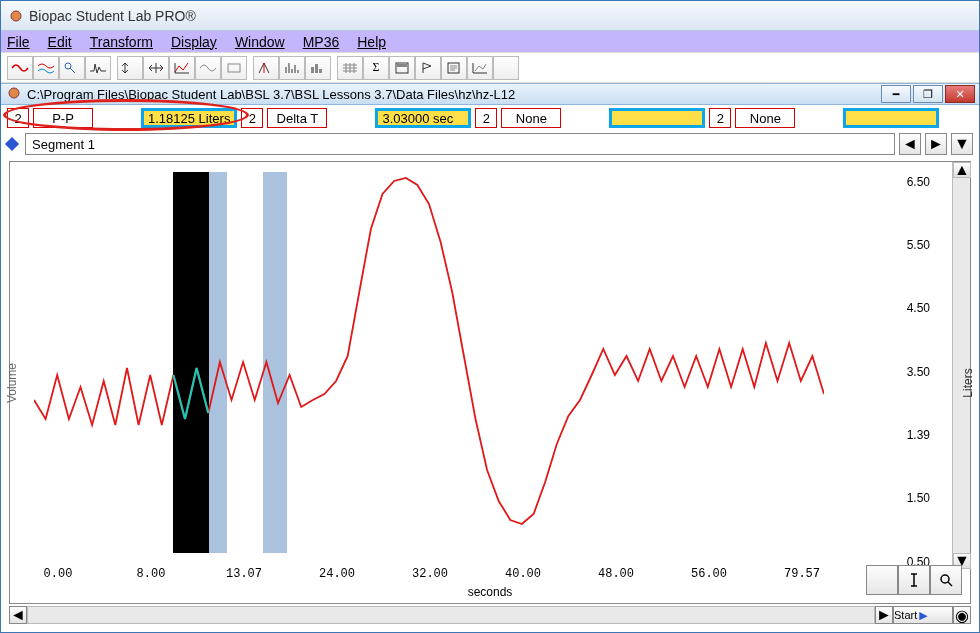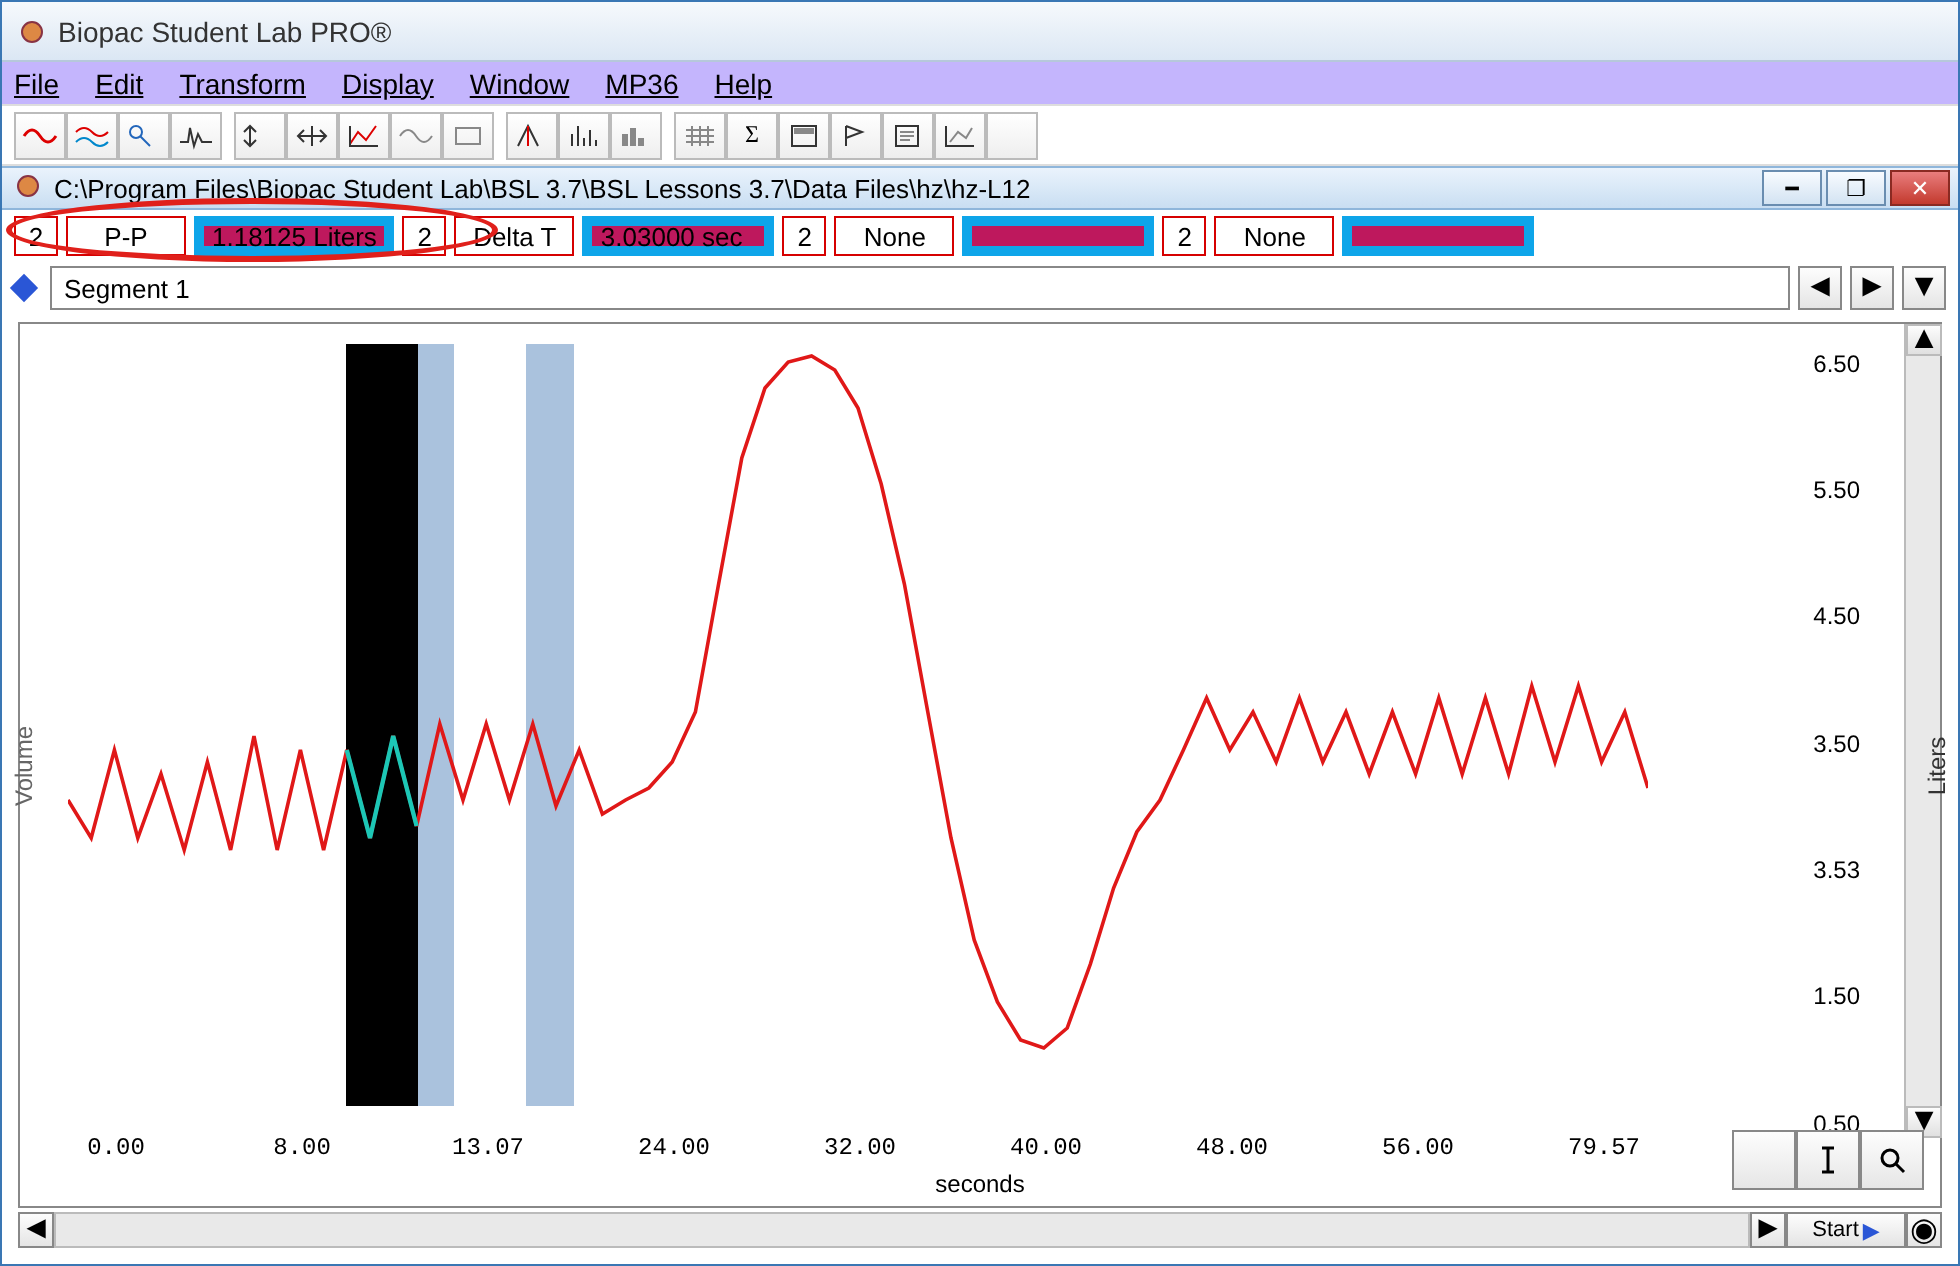--- a/index.html
+++ b/index.html
@@ -12,21 +12,21 @@
 .tbtn { width:26px; height:24px; background:linear-gradient(#fff,#eee); border:1px solid #bbb; display:flex; align-items:center; justify-content:center; font-size:12px; }
 .tgap { width:6px; }
 .docbar { height: 22px; background: linear-gradient(#eaf3fc,#c9def2); display:flex; align-items:center; padding:0 6px; font-size:13px; color:#000; position:relative; border-top:1px solid #8fb6db; border-bottom:1px solid #8fb6db;}
 .docbar .winbtns { position:absolute; right:4px; top:1px; display:flex; gap:2px;}
 .winbtn { width:30px; height:18px; border:1px solid #6a8db0; background:linear-gradient(#f8fbff,#d3e3f2); font-size:11px; display:flex; align-items:center; justify-content:center;}
 .winbtn.close { background:linear-gradient(#e97d7d,#c33a2e); color:#fff; border-color:#8a2a22;}
 .measurebar { height: 26px; background:#fff; display:flex; align-items:center; padding:2px 6px; gap:4px; font-size:13px; position:relative;}
 .mbox { border:1.5px solid #d60000; height:20px; display:flex; align-items:center; justify-content:center; padding:0 4px; background:#fff;}
 .mbox.num{ width:22px;}
 .mbox.lbl{ width:60px;}
-.mval{ border:5px solid #0ea5e9; height:20px; min-width:96px; padding:0 4px; display:flex; align-items:center; background:#be185d;}
+.mval{ border:3px solid #0ea5e9; height:20px; min-width:96px; padding:0 4px; display:flex; align-items:center; background:#fde047;margin-left:44px;}
 .ellipse-highlight { position:absolute; left:2px; top:-6px; width:246px; height:32px; border:3px solid #e0201b; border-radius:50%; pointer-events:none; }
 .segbar { height: 26px; display:flex; align-items:center; padding:2px 6px; gap:4px; background:#fff;}
 .diamond { width:10px; height:10px; background:#2a56d6; transform:rotate(45deg); margin-right:4px;}
 .segfield { flex:1; height:22px; border:1px solid #888; padding:0 6px; display:flex; align-items:center; font-size:13px; background:#fff;}
 .navbtn { width:22px; height:22px; border:1px solid #888; background:linear-gradient(#fdfdfd,#e5e5e5); display:flex; align-items:center; justify-content:center;}
 .plotarea { position:absolute; top:160px; left:8px; right:8px; bottom:28px; border:1px solid #888; background:#fff; }
 .plotarea .ylab { position:absolute; left:2px; top:50%; transform:translate(-50%,-50%) rotate(-90deg); font-size:12px; color:#666;}
 .plotarea .ylab2 { position:absolute; right:2px; top:50%; transform:translate(50%,-50%) rotate(-90deg); font-size:12px; color:#333;}
 .plotarea .yticks { position:absolute; right:40px; top:10px; width:34px; font-size:12px; color:#000; }
 .plotarea .ytick { position:absolute; right:0; transform:translateY(-50%); }
@@ -35,21 +35,21 @@
 .plotarea .xlabel { position:absolute; left:50%; bottom:2px; transform:translateX(-50%); font-size:12px;}
 .plotarea svg.wave { position:absolute; left:24px; right:110px; top:10px; bottom:50px; }
 .plotarea .sel-dark { position:absolute; top:10px; bottom:50px; background:#000; }
 .plotarea .sel-light { position:absolute; top:10px; bottom:50px; background:#aac2dd; }
 .toolcol { position:absolute; right:8px; bottom:8px; width:100px; display:flex; justify-content:flex-end; gap:0; }
 .tool { width:32px; height:30px; border:1px solid #888; background:linear-gradient(#fdfdfd,#e6e6e6); display:flex; align-items:center; justify-content:center;}
 .vscroll { position:absolute; right:0; top:0; bottom:34px; width:18px; background:#e9e9e9; border-left:1px solid #bbb;}
 .vscroll .arrow{ width:18px; height:16px; background:linear-gradient(#fdfdfd,#e0e0e0); border:1px solid #bbb; display:flex; align-items:center; justify-content:center;}
 .bottombar { position:absolute; left:8px; right:8px; bottom:8px; height:18px; display:flex; }
 .hscroll { flex:1; background:#e9e9e9; border:1px solid #bbb; position:relative;}
-.startbtn { width:60px; height:18px; border:1px solid #888; background:linear-gradient(#fdfdfd,#e4e4e4); font-size:11px; display:flex; align-items:center; justify-content:center; gap:2px;}
+.startbtn { width:60px; height:18px; border:1px solid #888; background:linear-gradient(#fdfdfd,#e4e4e4); font-size:11px; display:flex; align-items:center; justify-content:flex-start; gap:2px;}
 svg path { fill:none; }
 </style>
 </head>
 <body>
 
 <div class="titlebar">
   <span class="logo">
     <svg width="14" height="14">
         <circle cx="7" cy="7" r="5" fill="#d84" stroke="#834" stroke-width="1"></circle>
       </svg>
@@ -232,21 +232,21 @@
   <svg class="wave" viewBox="0 0 790 380" preserveAspectRatio="none" style="width:790px; height:380px;">
     <path stroke="#e01818" stroke-width="1.8" d="M0,228 L11.6,247 L23.2,203 L34.9,247 L46.5,215 L58.1,253 L69.7,209 L81.3,253 L93.0,196 L104.6,253 L116.2,203 L127.8,253 L139.4,203 L151.0,247 L162.6,196 L174.3,241 L185.9,190 L197.5,228 L209.1,190 L220.7,228 L232.4,190 L244.0,231 L255.6,203 L267.2,235 L278.8,228 L290.4,222 L302.1,209 L313.7,184 L325.3,120 L336.9,57 L348.5,22 L360.1,9 L371.8,6 L383.4,13 L395.0,32 L406.6,70 L418.2,120 L429.9,184 L441.5,247 L453.1,298 L464.7,329 L476.3,348 L487.9,352 L499.6,342 L511.2,310 L522.8,272 L534.4,244 L546.0,228 L557.7,203 L569.3,177 L580.9,203 L592.5,184 L604.1,209 L615.7,177 L627.4,209 L639.0,184 L650.6,215 L662.2,184 L673.8,215 L685.4,177 L697.1,215 L708.7,177 L720.3,215 L731.9,171 L743.5,209 L755.2,171 L766.8,209 L778.4,184 L790,222"></path>
     <path stroke="#1cc7b6" stroke-width="2.2" d="M139.4,203 L151.0,247 L162.6,196 L174.3,241"></path>
   </svg>
 
   <div class="yticks">
     <div class="ytick" style="top:10px;">6.50</div>
     <div class="ytick" style="top:73px;">5.50</div>
     <div class="ytick" style="top:136px;">4.50</div>
     <div class="ytick" style="top:200px;">3.50</div>
-    <div class="ytick" style="top:263px;">3.53</div>
+    <div class="ytick" style="top:263px;">1.39</div>
     <div class="ytick" style="top:326px;">1.50</div>
     <div class="ytick" style="top:390px;">0.50</div>
   </div>
 
   <div class="xaxis">
     <div class="xtick" style="left:24px; bottom:18px;">0.00</div>
     <div class="xtick" style="left:117px;bottom:18px;">8.00</div>
     <div class="xtick" style="left:210px;bottom:18px;">13.07</div>
     <div class="xtick" style="left:303px;bottom:18px;">24.00</div>
     <div class="xtick" style="left:396px;bottom:18px;">32.00</div>

